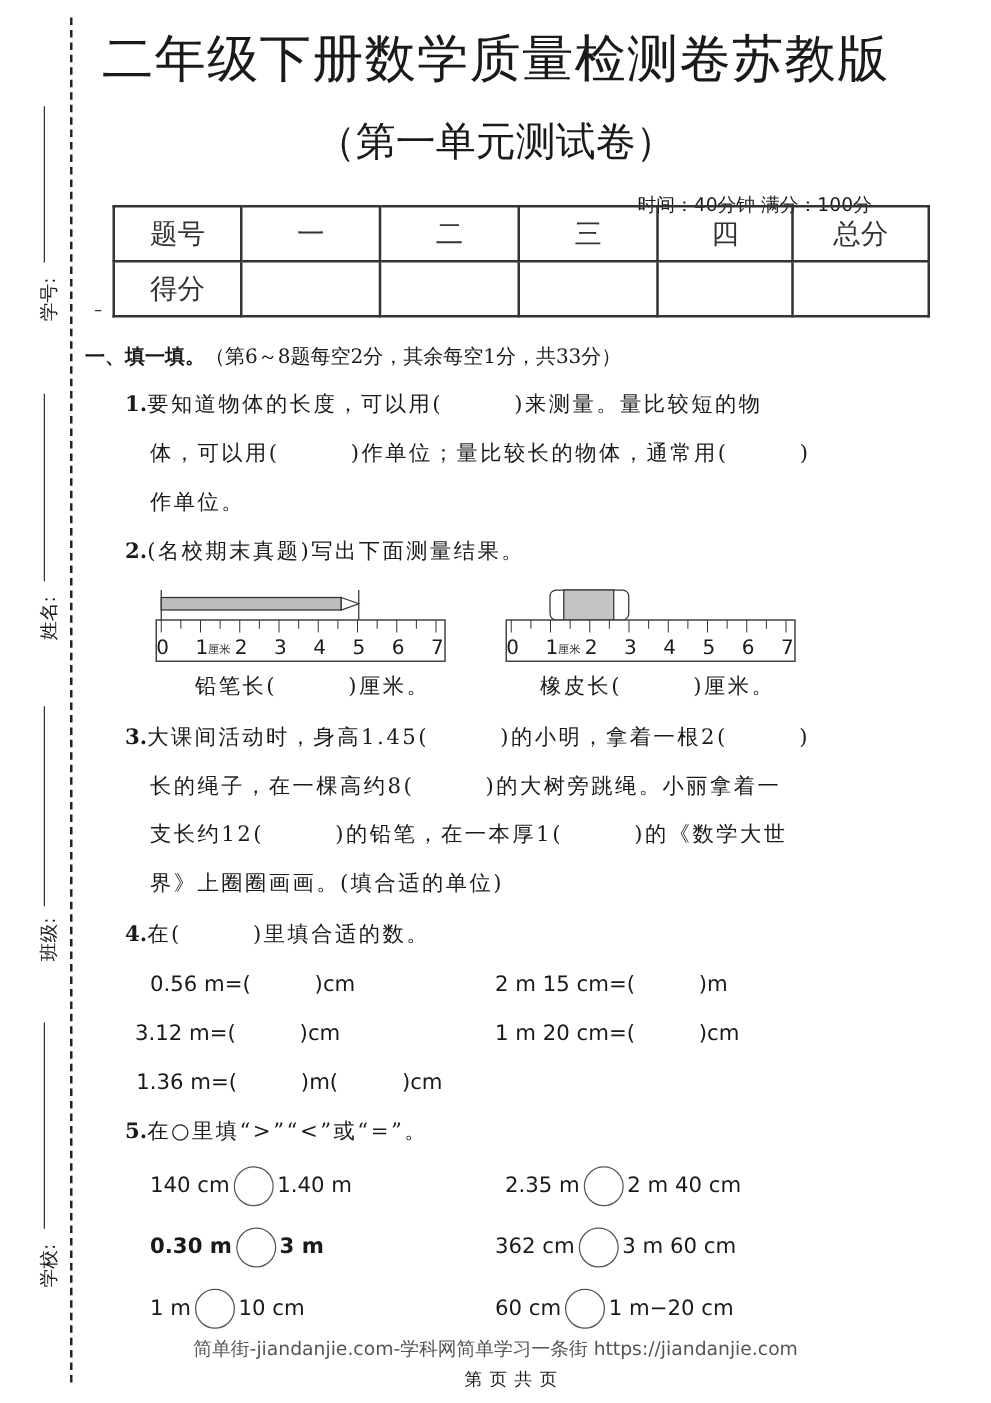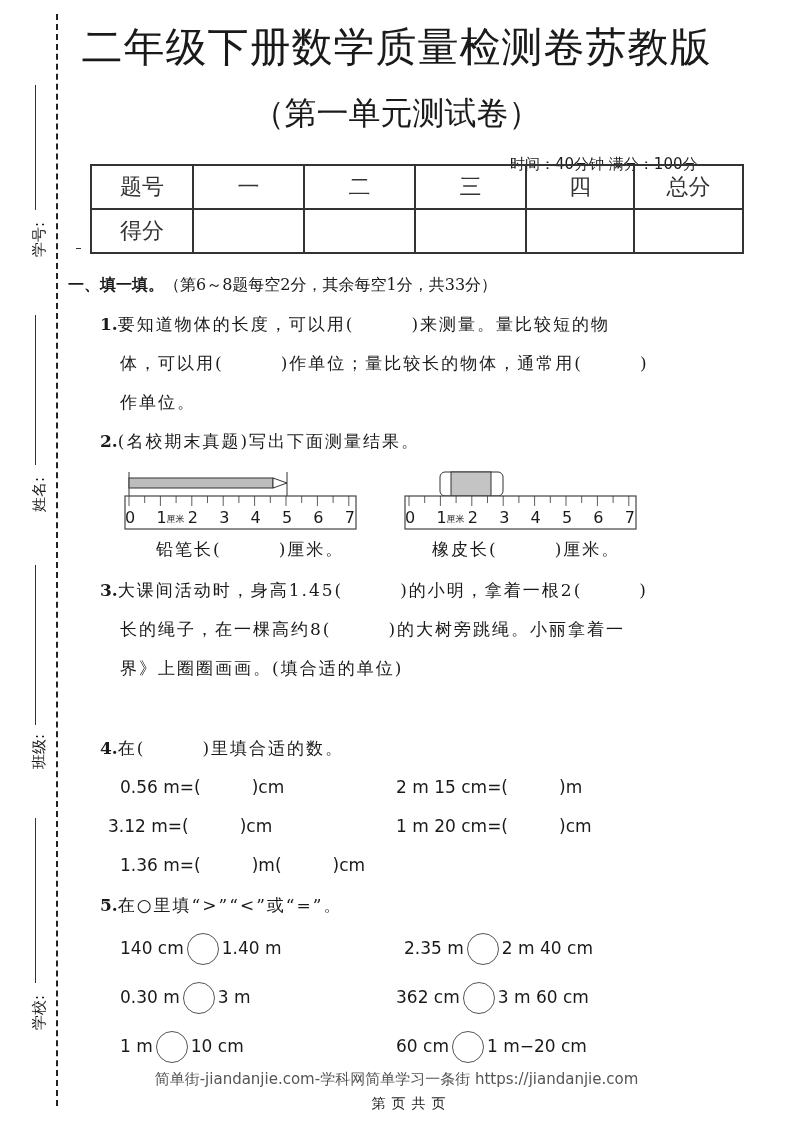--- a/index.html
+++ b/index.html
@@ -167,43 +167,44 @@
       <span style="width:31.4px">6</span>
       <span>7</span>
     </div>
   </div>
 </div>
 <div class="abs q" style="left:432px;top:530px;">橡皮长(　　　)厘米。</div>
 
 <div class="abs q" style="left:100px;top:571px;width:580px;">
   <div><span class="qnum">3.</span><span>大课间活动时，身高1.45(　　　)的小明，拿着一根2(　　　)</span></div>
   <div style="padding-left:20px">长的绳子，在一棵高约8(　　　)的大树旁跳绳。小丽拿着一</div>
+  <div style="padding-left:20px">支长约12(　　　)的铅笔，在一本厚1(　　　)的《数学大世</div>
   <div style="padding-left:20px">界》上圈圈画画。(填合适的单位)</div>
 </div>
 
 <div class="abs q" style="left:100px;top:729px;width:580px;">
   <span class="qnum">4.</span><span>在(　　　)里填合适的数。</span>
 </div>
 <div class="row num" style="left:120px;top:776px;">0.56 m=(　　　)cm</div>
 <div class="row num" style="left:396px;top:776px;">2 m 15 cm=(　　　)m</div>
 <div class="row num" style="left:108px;top:815px;">3.12 m=(　　　)cm</div>
 <div class="row num" style="left:396px;top:815px;">1 m 20 cm=(　　　)cm</div>
-<div class="row num" style="left:120px;top:854px;text-align:right;">1.36 m=(　　　)m(　　　)cm</div>
+<div class="row num" style="left:109px;top:854px;text-align:right;">1.36 m=(　　　)m(　　　)cm</div>
 
 <div class="abs q" style="left:100px;top:886px;width:580px;">
   <span class="qnum">5.</span><span>在○里填“&gt;”“&lt;”或“=”。</span>
 </div>
 
 <div class="row num" style="left:120px;top:933px;">
   <span>140 cm</span><span class="circle"></span><span>1.40 m</span>
 </div>
 <div class="row num" style="left:404px;top:933px;">
   <span>2.35 m</span><span class="circle"></span><span>2 m 40 cm</span>
 </div>
-<div class="row num" style="left:120px;top:982px;">
+<div class="row num" style="left:120px;top:982px;font-weight:bold;">
   <span>0.30 m</span><span class="circle"></span><span>3 m</span>
 </div>
 <div class="row num" style="left:396px;top:982px;">
   <span>362 cm</span><span class="circle"></span><span>3 m 60 cm</span>
 </div>
 <div class="row num" style="left:120px;top:1031px;">
   <span>1 m</span><span class="circle"></span><span>10 cm</span>
 </div>
 <div class="row num" style="left:396px;top:1031px;">
   <span>60 cm</span><span class="circle"></span><span>1 m−20 cm</span>

